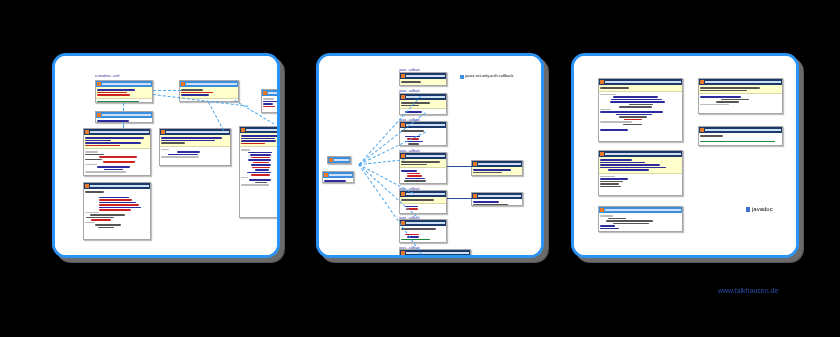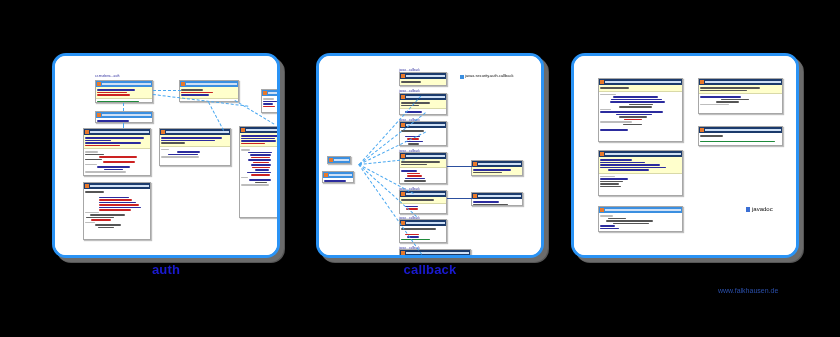--- a/index.html
+++ b/index.html
@@ -219,21 +219,20 @@
       </div>
 
       <div class="conn" style="left:98px;top:34px;width:28px;"></div>
       <div class="conn" style="left:69px;top:47px;width:8px;transform:rotate(90deg);"></div>
       <div class="conn" style="left:69px;top:67px;width:5px;transform:rotate(90deg);"></div>
       <div class="conn" style="left:154px;top:46px;width:32px;transform:rotate(62deg);"></div>
       <div class="conn" style="left:180px;top:44px;width:46px;transform:rotate(31deg);"></div>
       <div class="conn" style="left:98px;top:38px;width:96px;transform:rotate(7deg);"></div>
     </div>
   </div>
-  <div class="panel-label" style="left:52px;top:262px;width:228px;">auth</div>
 
   <div class="panel" style="left:316px;top:53px;width:228px;height:205px;">
     <div class="panel-inner">
 
       <div class="note" style="left:146px;top:17px;">javax.security.auth.callback</div>
       <span class="dot" style="position:absolute;left:141px;top:19px;width:4px;height:4px;background:#3b8fe0;"></span>
 
       <span class="caption" style="left:80px;top:12px;">javax…callback</span>
       <div class="cls" style="left:80px;top:16px;width:48px;height:14px;">
         <div class="hd">
@@ -381,21 +380,20 @@
       <div class="conn" style="left:40px;top:108px;width:84px;transform:rotate(-38deg);"></div>
       <div class="conn" style="left:40px;top:108px;width:74px;transform:rotate(-26deg);"></div>
       <div class="conn" style="left:40px;top:108px;width:46px;transform:rotate(-6deg);"></div>
       <div class="conn" style="left:40px;top:108px;width:62px;transform:rotate(28deg);"></div>
       <div class="conn" style="left:40px;top:108px;width:78px;transform:rotate(42deg);"></div>
       <div class="conn" style="left:40px;top:108px;width:110px;transform:rotate(55deg);"></div>
       <div class="conn solid" style="left:128px;top:110px;width:26px;"></div>
       <div class="conn solid" style="left:128px;top:142px;width:26px;"></div>
     </div>
   </div>
-  <div class="panel-label" style="left:316px;top:262px;width:228px;">callback</div>
 
   <div class="panel" style="left:571px;top:53px;width:228px;height:205px;">
     <div class="panel-inner">
 
       <div class="cls" style="left:24px;top:22px;width:85px;height:64px;">
         <div class="hd">
             <span class="ic"></span>
             <span class="tt"></span>
           </div>
         <div class="doc">

